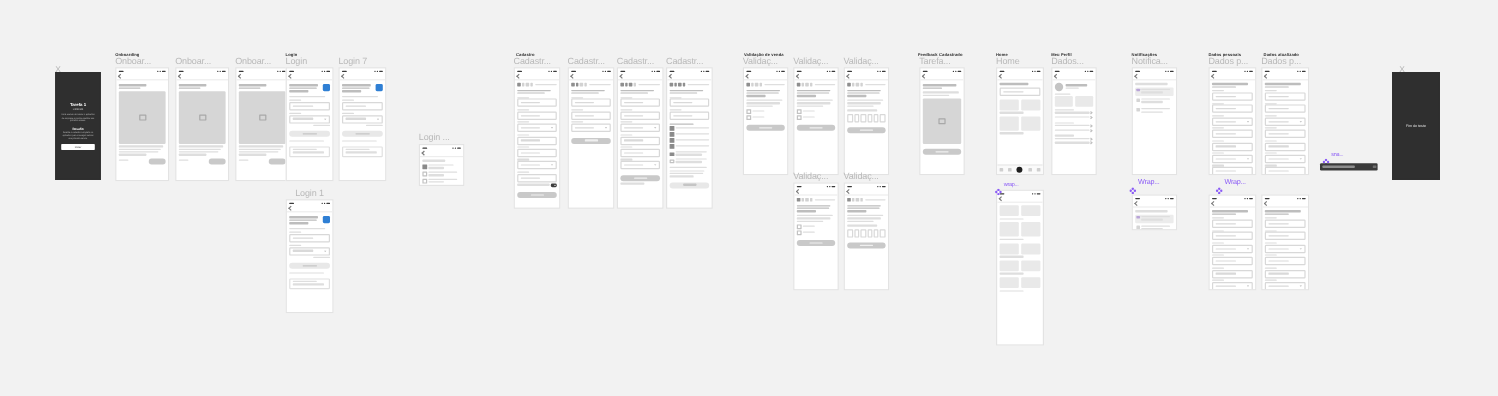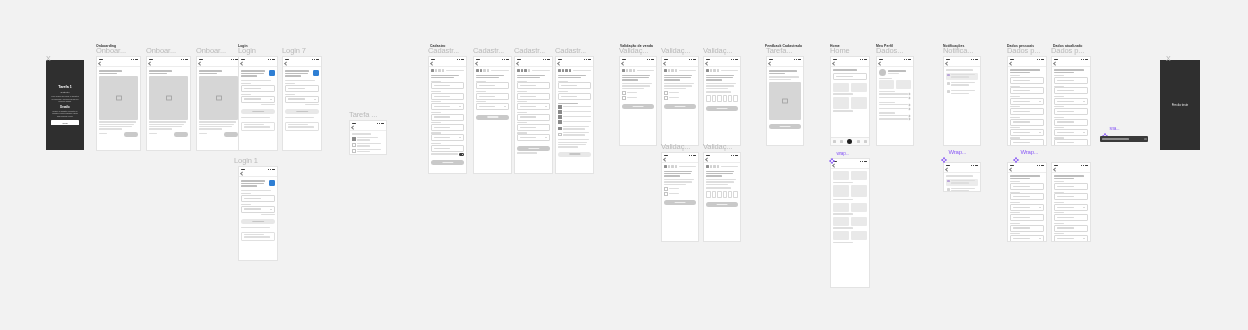--- a/index.html
+++ b/index.html
@@ -361,21 +361,21 @@
         <div class="btn ghost"></div>
         <div class="gap s"></div>
         <div class="ln w85"></div>
         <div class="gap"></div>
         <div style="border:.4px solid #e0e0e0;border-radius:1px;padding:1.2px;">
           <div class="ln w70"></div>
           <div class="ln w90"></div>
         </div>
       </div>
     </div>
-    <div class="frame-title" style="left:234px;top:156px;">Login 1</div>
+    <div class="frame-title" style="left:246px;top:156px;">Login 1</div>
     <div class="phone" style="left:238px;top:166px;width:40px;height:95px;">
       <div class="sbar">
         <div class="t"></div>
         <div class="r">
           <i></i>
           <i></i>
           <i class="b"></i>
         </div>
       </div>
       <div class="appbar">
@@ -406,21 +406,21 @@
         <div class="btn ghost"></div>
         <div class="gap s"></div>
         <div class="ln w85"></div>
         <div class="gap"></div>
         <div style="border:.4px solid #e0e0e0;border-radius:1px;padding:1.2px;">
           <div class="ln w70"></div>
           <div class="ln w90"></div>
         </div>
       </div>
     </div>
-    <div class="frame-title" style="left:349px;top:110px;">Tarefa ...</div>
+    <div class="frame-title" style="left:349px;top:110px;">Login ...</div>
     <div class="phone" style="left:349px;top:120px;width:38px;height:35px;">
       <div class="sbar">
         <div class="t"></div>
         <div class="r">
           <i></i>
           <i></i>
           <i class="b"></i>
         </div>
       </div>
       <div class="appbar">

